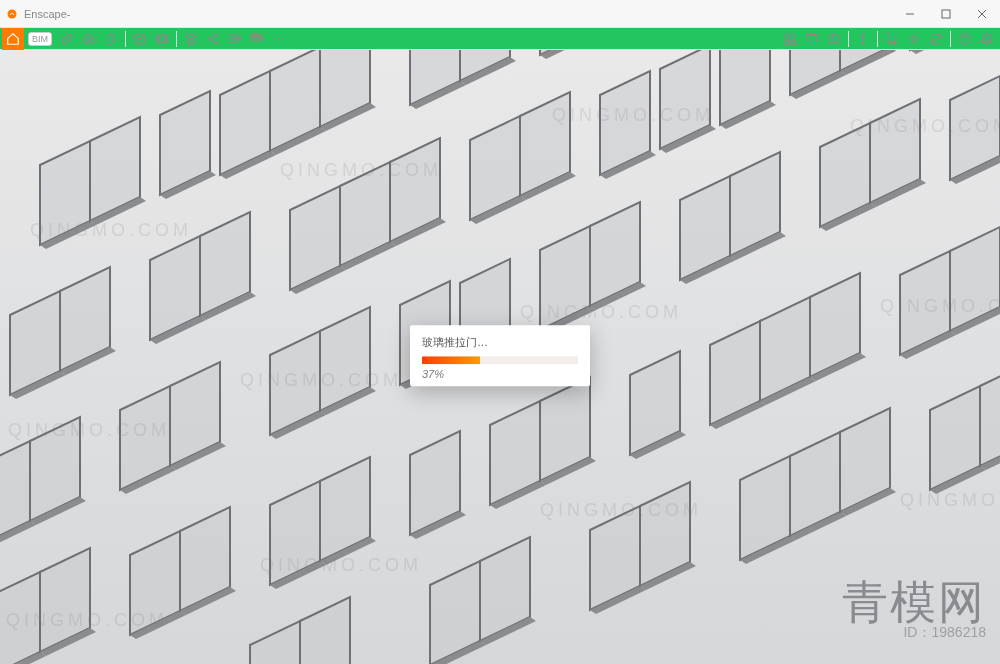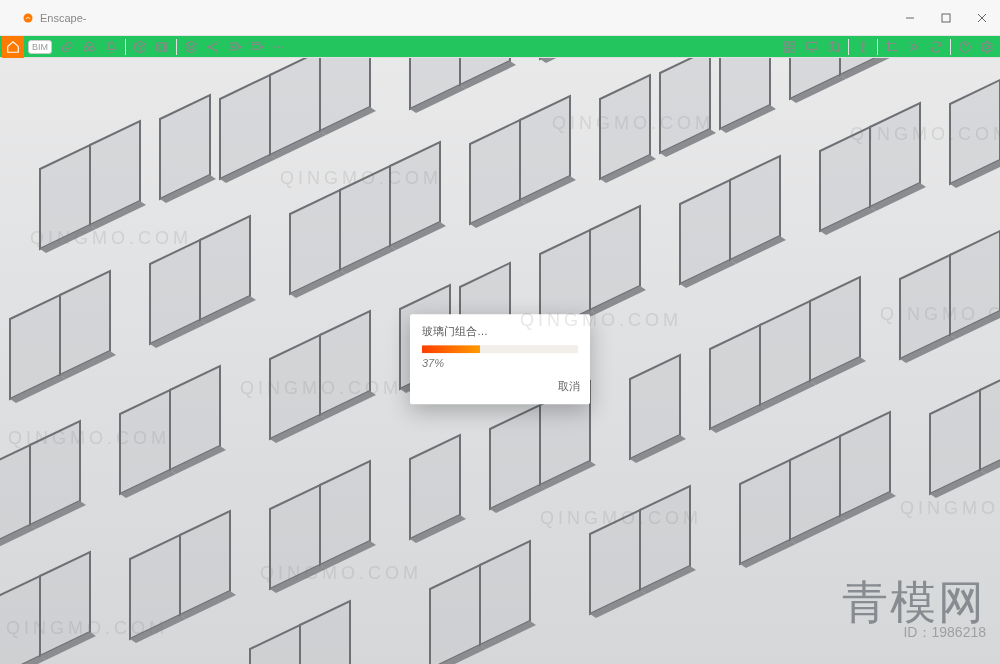--- a/index.html
+++ b/index.html
@@ -1,20 +1,20 @@
 <!DOCTYPE html>
 <html><head>
 <meta charset="utf-8">
 <style>
   * { box-sizing: border-box; margin: 0; padding: 0; }
   html, body { width: 1000px; height: 664px; overflow: hidden; font-family: "Microsoft YaHei", "Segoe UI", sans-serif; font-size: 12px; }
   body { display: flex; flex-direction: column; background: #f0f0f0; }
 
   
-  .title-bar { height: 36px; display: flex; align-items: center; background: #f7f7f7; border-bottom: 1px solid #e5e5e5; color: #888; font-size: 11px; user-select: none; padding-left: 16px; }
+  .title-bar { height: 28px; display: flex; align-items: center; background: #f7f7f7; border-bottom: 1px solid #e5e5e5; color: #888; font-size: 11px; user-select: none; }
   .title-bar .app-icon { width: 16px; height: 16px; margin: 0 4px; display:flex;align-items:center;justify-content:center; color:#ff7a00;}
   .title-bar .title-text { flex: 0 0 auto; }
   .title-bar .spacer { flex: 1; }
   .title-bar .win-btn { width: 36px; height: 18px; display:flex;align-items:center;justify-content:center; color: #666; }
 
   
   .toolbar { height: 22px; display: flex; align-items: center; background: #22c55e; border-bottom: 1px solid #e0e0e0; padding: 0 2px; }
   .toolbar .home-btn { width: 22px; height:22px; background:#ff7a00; display:flex;align-items:center;justify-content:center; margin-right: 4px;}
   .toolbar .home-btn svg { stroke:#fff; fill:none;}
   .toolbar .tbtn { width: 22px; height: 22px; display:flex;align-items:center;justify-content:center; color:#888; }
@@ -274,28 +274,25 @@
         <use href="#panel2" x="930" y="325"></use>
       </g>
     </svg>
   </div>
 
   <div class="brand">青模网</div>
   <div class="id-label">ID：1986218</div>
 
   <div class="dialog">
     <div class="d-body">
-      <div class="d-title">玻璃门组合…</div>
+      <div class="d-title">玻璃推拉门…</div>
       <div class="bar-bg">
         <div class="bar-fill" style="width: 37%;"></div>
       </div>
       <div class="pct">37%</div>
-    </div>
-    <div class="d-footer">
-      <span class="cancel">取消</span>
     </div>
   </div>
 <div class="wm" style="left: 30px; top: 170px;">QINGMO.COM</div>
     <div class="wm" style="left: 280px; top: 110px;">QINGMO.COM</div>
     <div class="wm" style="left: 552px; top: 55px;">QINGMO.COM</div>
     <div class="wm" style="left: 850px; top: 66px;">QINGMO.COM</div>
     <div class="wm" style="left: 8px; top: 370px;">QINGMO.COM</div>
     <div class="wm" style="left: 240px; top: 320px;">QINGMO.COM</div>
     <div class="wm" style="left: 520px; top: 252px;">QINGMO.COM</div>
     <div class="wm" style="left: 880px; top: 246px;">QINGMO.COM</div>

